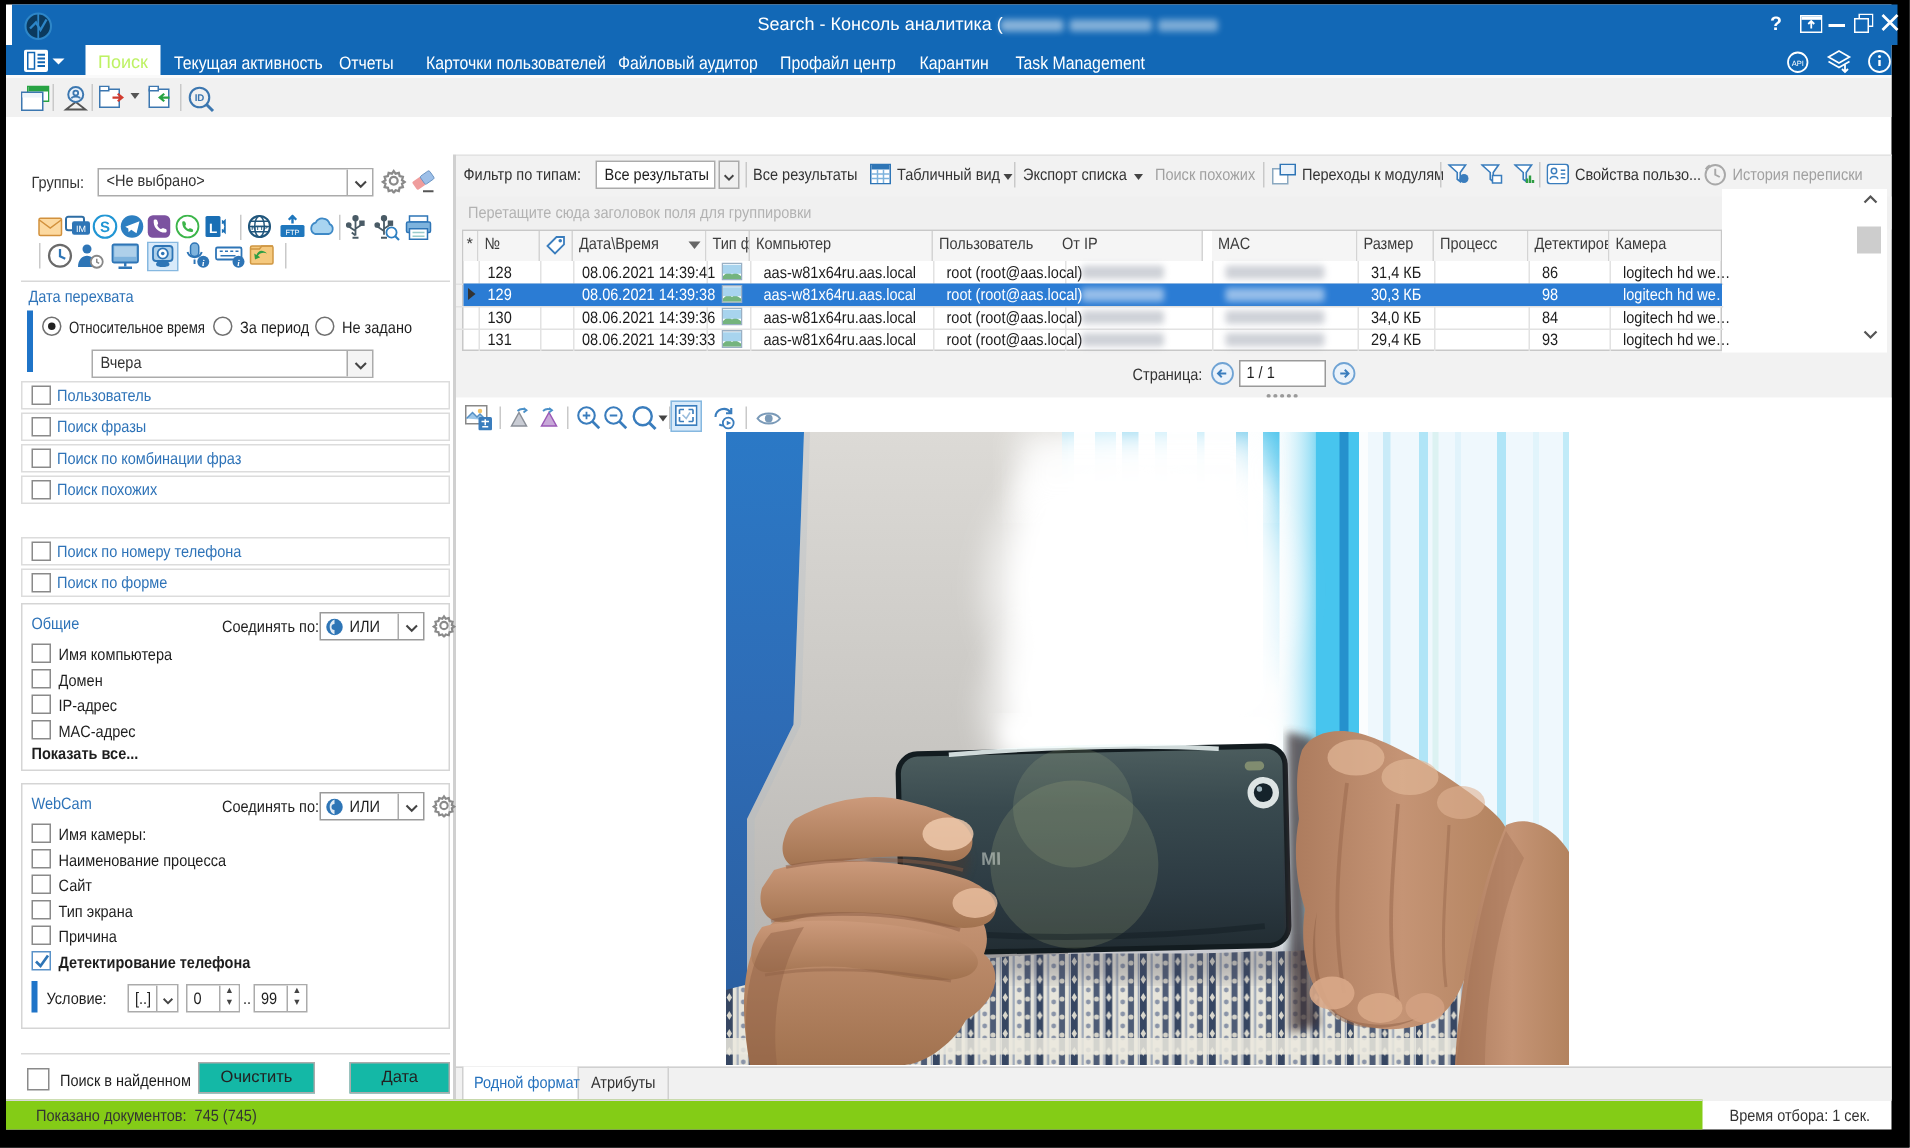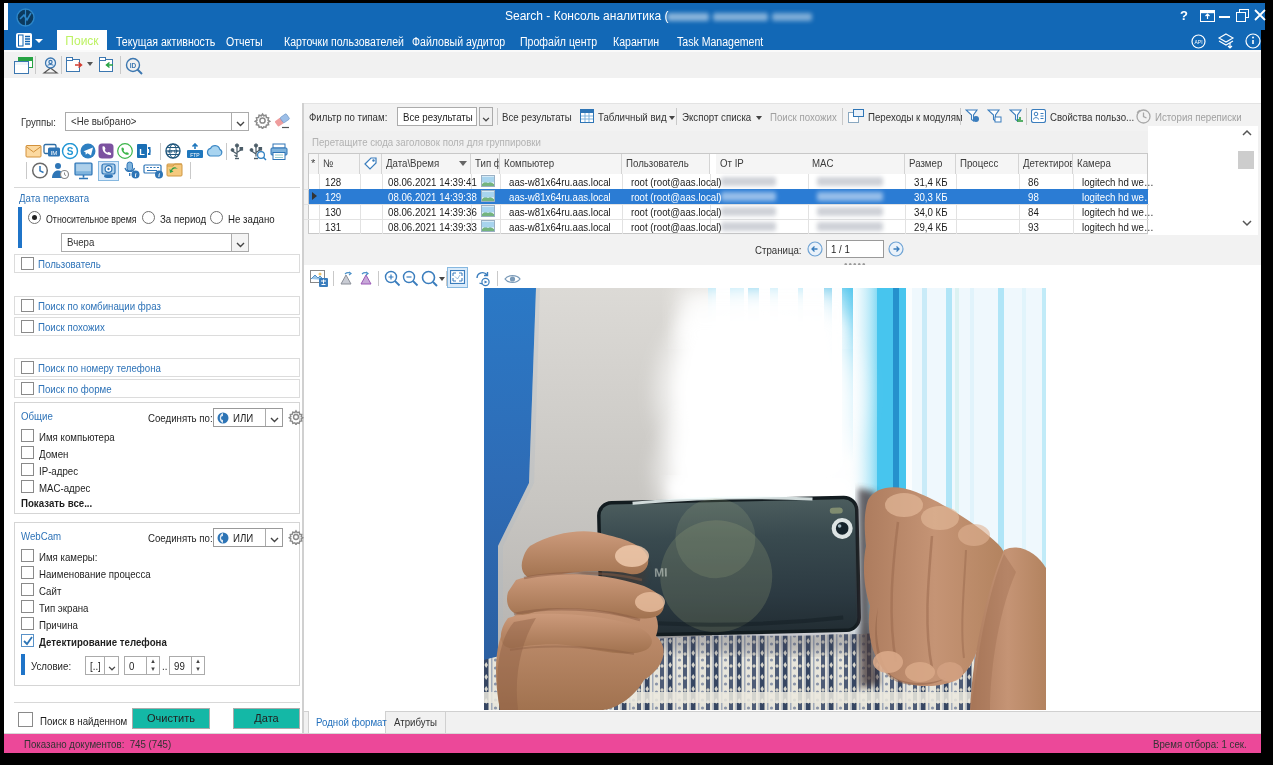--- a/index.html
+++ b/index.html
@@ -16,21 +16,21 @@
 #win{position:absolute;left:4px;top:3px;width:1257px;height:750px;background:#fff}
 #titlebar{position:absolute;left:4px;top:0;width:1257px;height:27px;background:var(--blue)}
 #menubar{position:absolute;left:0;top:27px;width:1257px;height:20px;background:var(--blue)}
 .mtab{position:absolute;top:5px;color:#fff;font-size:12px;white-space:nowrap;transform:scaleX(.88);transform-origin:0 50%}
 .ttl{color:#fff;font-size:12px;white-space:nowrap}
 #toolbar{position:absolute;left:0;top:49px;width:1257px;height:26px;background:#f1f1f1}
 #wline{position:absolute;left:0;top:47px;width:1257px;height:2px;background:#fafafa}
 #tabrow{position:absolute;left:0;top:75px;width:1257px;height:25px;background:#f2f2f2}
 #leftp{position:absolute;left:0;top:100px;width:300px;height:630px;background:#fff;border-right:2px solid #d0d0d0}
 #rightp{position:absolute;left:300px;top:100px;width:957px;height:630px;background:#f2f2f2;border-top:1px solid #e3e3e3}
-#statusbar{position:absolute;left:0;top:730px;width:1257px;height:20px;background:#ec4899;border-top:1px solid #d8d8d8}
+#statusbar{position:absolute;left:0;top:730px;width:1131px;height:20px;background:#84cc16;border-top:1px solid #d8d8d8}
 .t11{font-size:11px;color:var(--txt);white-space:nowrap;transform:scaleX(.88);transform-origin:0 50%}
 .t11b{font-size:11px;color:var(--lblblue);white-space:nowrap;transform:scaleX(.88);transform-origin:0 50%}
 .gr{color:#a0a0a0}
 .combo{position:absolute;background:#fff;border:1px solid #ababab}
 .combo .arr{position:absolute;right:0;top:0;bottom:0;width:17px;border-left:1px solid #ababab;background:#fff;text-align:center;color:#444}
 .cbx{position:absolute;width:13px;height:13px;border:1px solid #8a8a8a;background:#fff}
 .rowbox{position:absolute;left:10px;width:286px;height:19px;border:1px solid #dcdcdc;background:#fff}
 .sect{position:absolute;left:10px;width:286px;border:1px solid #d5d5d5;background:#fff}
 .btn{position:absolute;height:21px;border:1px solid #ababab;background:#14b8a6;font-size:11px;color:#222;text-align:center;line-height:19px}
 .vbar{position:absolute;width:4px;background:#1f74c8}
@@ -282,20 +282,24 @@
   <div class="combo" style="left:57px;top:130px;width:188px;height:19px">
     <div class="ab t11" style="left:5px;top:2px;color:#333">Вчера</div>
     <div class="arr" style="background:#f4f4f4"><svg width="9" height="6" viewBox="0 0 9 6" style="margin-top:6px">
               <path d="M1 1 L4.5 4.5 L8 1" stroke="#444" stroke-width="1.4" fill="none"></path>
             </svg></div>
   </div>
 
   <div class="rowbox" style="top:151px">
           <div class="cbx" style="left:6px;top:2px"></div>
           <div class="ab t11b" style="left:23px;top:3px"><span>Пользователь</span></div>
+        </div>
+  <div class="rowbox" style="top:172px">
+          <div class="cbx" style="left:6px;top:2px"></div>
+          <div class="ab t11b" style="left:23px;top:3px">Поиск фразы</div>
         </div>
   <div class="rowbox" style="top:193px">
           <div class="cbx" style="left:6px;top:2px"></div>
           <div class="ab t11b" style="left:23px;top:3px">Поиск по комбинации фраз</div>
         </div>
   <div class="rowbox" style="top:214px">
           <div class="cbx" style="left:6px;top:2px"></div>
           <div class="ab t11b" style="left:23px;top:3px">Поиск похожих</div>
         </div>
   <div class="rowbox" style="top:255px">
@@ -472,21 +476,21 @@
   <div class="ghead" style="left:15px;top:50px;width:41px;height:20px"><span>№</span></div>
   <div class="ghead" style="left:56px;top:50px;width:22px;height:20px"><svg width="13" height="13" viewBox="0 0 13 13" style="margin-top:3px">
             <path d="M1 7 L7 1 H12 V6 L6 12 Z" fill="#fff" stroke="#3a7dbd" stroke-width="1.2"></path>
             <circle cx="9.5" cy="3.5" r="1.2" fill="#3a7dbd"></circle>
           </svg></div>
   <div class="ghead" style="left:78px;top:50px;width:89px;height:20px"><span>Дата\Время</span></div>
   <div class="ab" style="left:155px;top:57px;width:0;height:0;border-left:4px solid transparent;border-right:4px solid transparent;border-top:5px solid #666"></div>
   <div class="ghead" style="left:167px;top:50px;width:29px;height:20px"><span>Тип фа</span></div>
   <div class="ghead" style="left:196px;top:50px;width:122px;height:20px"><span>Компьютер</span></div>
   <div class="ghead" style="left:318px;top:50px;width:88px;height:20px"><span>Пользователь</span></div>
-  <div class="ghead" style="left:412px;top:50px;width:98px;height:20px"><span>От IP</span></div>
+  <div class="ghead" style="left:400px;top:50px;width:98px;height:20px"><span>От IP</span></div>
   <div class="ghead" style="left:504px;top:50px;width:97px;height:20px"><span>MAC</span></div>
   <div class="ghead" style="left:601px;top:50px;width:51px;height:20px"><span>Размер</span></div>
   <div class="ghead" style="left:652px;top:50px;width:63px;height:20px"><span>Процесс</span></div>
   <div class="ghead" style="left:715px;top:50px;width:54px;height:20px"><span>Детектирова</span></div>
   <div class="ghead" style="left:769px;top:50px;width:74px;height:20px;border-right:none"><span>Камера</span></div>
   <div id="gridrows">
    <svg class="ab" style="left:0;top:70px" width="845" height="60">
      <g stroke="#e2e2e2">
               <line x1="15.5" y1="0" x2="15.5" y2="60"></line>
               <line x1="56.5" y1="0" x2="56.5" y2="60"></line>

